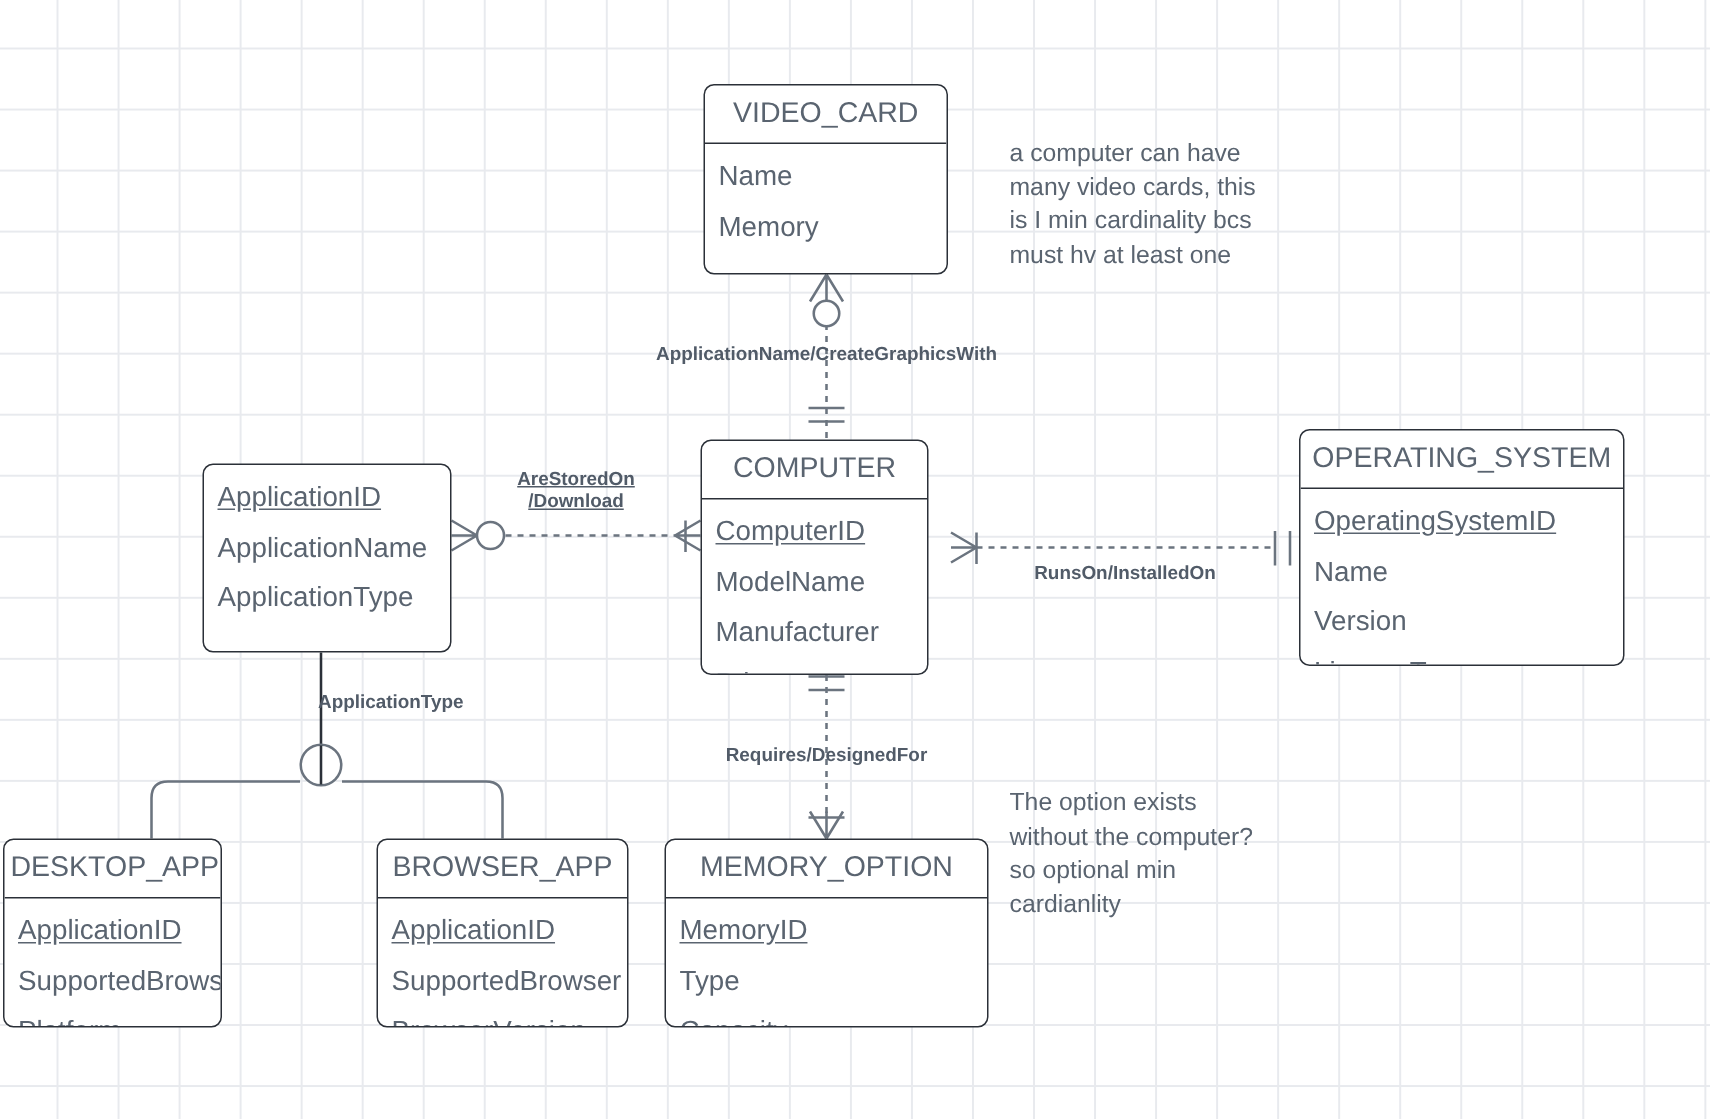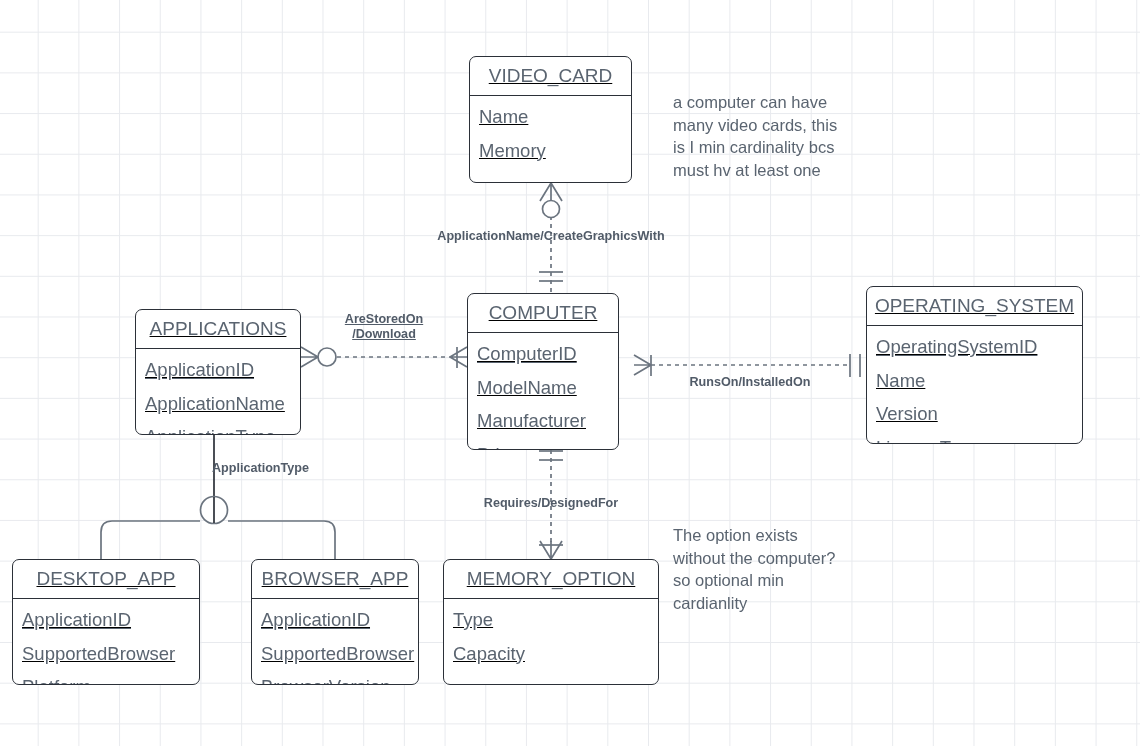--- a/index.html
+++ b/index.html
@@ -31,21 +31,20 @@
   }
 
   
   .entity {
     position: absolute;
     background: #ffffff;
     border: 1.6px solid #2b3038;
     border-radius: 7px;
     box-sizing: border-box;
     overflow: hidden;
-    text-decoration: underline;
   }
   .entity-title {
     text-align: center;
     color: #5a6470;
     font-size: 19px;
     line-height: 1;
     padding: 9px 4px 10px 4px;
     border-bottom: 1.4px solid #2b3038;
     white-space: nowrap;
   }
@@ -146,21 +145,20 @@
 
   <div class="entity" style="left:469px; top:56px; width:163px; height:127px;">
     <div class="entity-title">VIDEO_CARD</div>
     <div class="attrs">
       <div class="attr">Name</div>
       <div class="attr">Memory</div>
     </div>
   </div>
 
   <div class="entity" style="left:135px; top:309px; width:166px; height:126px;">
-    <div class="entity-title">APPLICATIONS</div>
     <div class="attrs">
       <div class="attr pk">ApplicationID</div>
       <div class="attr">ApplicationName</div>
       <div class="attr">ApplicationType</div>
     </div>
   </div>
 
   <div class="entity" style="left:467px; top:293px; width:152px; height:157px;">
     <div class="entity-title">COMPUTER</div>
     <div class="attrs">
@@ -174,41 +172,42 @@
   <div class="entity" style="left:866px; top:286px; width:217px; height:158px;">
     <div class="entity-title">OPERATING_SYSTEM</div>
     <div class="attrs">
       <div class="attr pk">OperatingSystemID</div>
       <div class="attr">Name</div>
       <div class="attr">Version</div>
       <div class="attr">LicenseType</div>
     </div>
   </div>
 
-  <div class="entity" style="left:12px; top:559px; width:188px; height:126px;">
+  <div class="entity" style="left:2px; top:559px; width:146px; height:126px;">
     <div class="entity-title">DESKTOP_APP</div>
     <div class="attrs">
       <div class="attr pk">ApplicationID</div>
       <div class="attr">SupportedBrowser</div>
       <div class="attr">Platform</div>
     </div>
   </div>
 
   <div class="entity" style="left:251px; top:559px; width:168px; height:126px;">
     <div class="entity-title">BROWSER_APP</div>
     <div class="attrs">
       <div class="attr pk">ApplicationID</div>
       <div class="attr">SupportedBrowser</div>
       <div class="attr">BrowserVersion</div>
     </div>
   </div>
 
   <div class="entity" style="left:443px; top:559px; width:216px; height:126px;">
     <div class="entity-title">MEMORY_OPTION</div>
     <div class="attrs">
+      <div class="attr pk">MemoryID</div>
       <div class="attr">Type</div>
       <div class="attr">Capacity</div>
     </div>
   </div>
 
   <div class="rel-label" style="left:351px; top:229px; width:400px;">ApplicationName/CreateGraphicsWith</div>
 
   <div class="rel-label" style="left:324px; top:312px; width:120px;text-decoration:underline;">AreStoredOn
 /Download</div>
 

